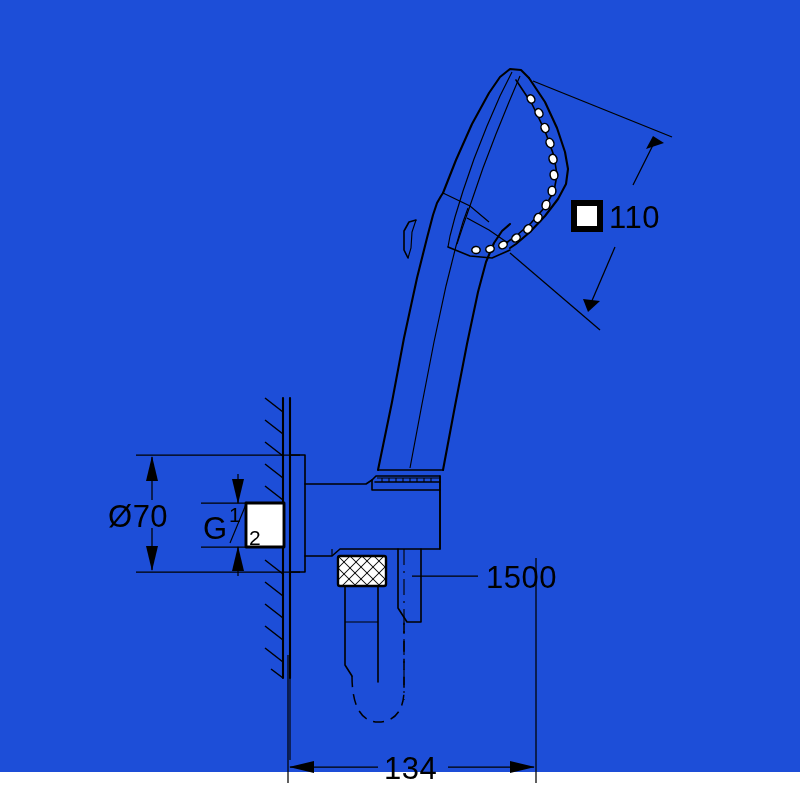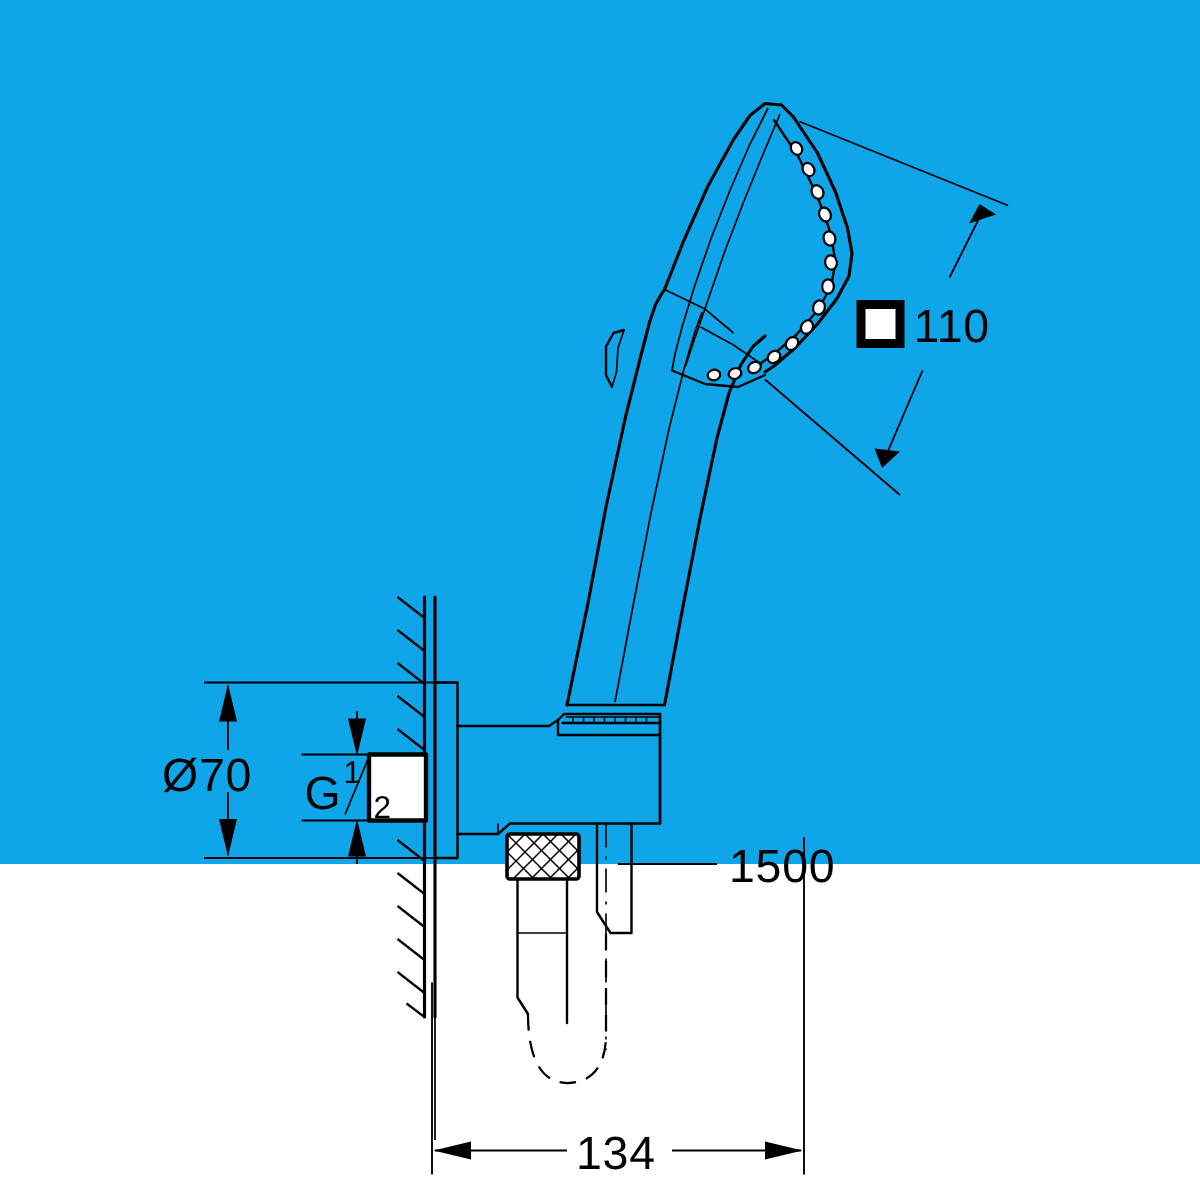--- a/index.html
+++ b/index.html
@@ -9,22 +9,22 @@
   }
   body {
     width: 800px;
     height: 800px;
     font-family: "Liberation Sans", sans-serif;
     overflow: hidden;
   }
   #drawing-root {
     position: relative;
     width: 800px;
-    height: 576px;
-    background: #0ea5e9;
+    height: 772px;
+    background: #1d4ed8;
   }
   svg#tech-drawing {
     display: block;
     width: 800px;
     height: 800px;
   }
   .ln {
     fill: none;
     stroke: #000000;
     stroke-width: 1.6;

